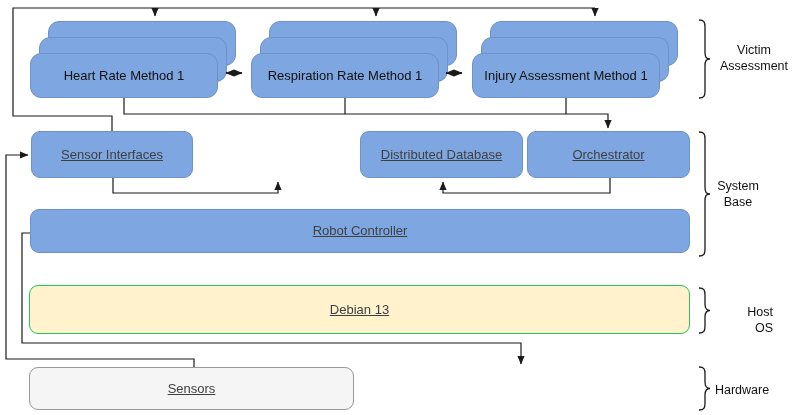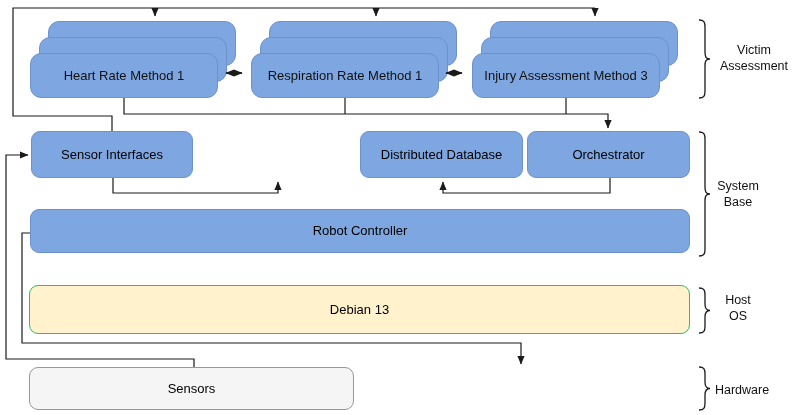--- a/index.html
+++ b/index.html
@@ -2,21 +2,21 @@
 <html><head>
 <meta charset="utf-8">
 <style>
   html,body{margin:0;padding:0;background:#ffffff;}
   #canvas{
     position:relative;width:793px;height:415px;background:#ffffff;overflow:hidden;
     font-family:"Liberation Sans","DejaVu Sans",sans-serif;color:#111;
   }
   .box{
     position:absolute;box-sizing:border-box;display:flex;align-items:center;justify-content:center;
-    font-size:13px;line-height:1.2;text-align:center;color:#000000;
+    font-size:13px;line-height:1.2;text-align:center;color:#404040;text-decoration:underline;
   }
   .blue{background:#7EA6E0;border:1px solid #6d92c9;border-radius:9px;}
   .card{width:188px;height:45px;border-radius:11px;position:absolute;box-sizing:border-box;
         background:#7EA6E0;border:1px solid #6d92c9;display:flex;align-items:center;justify-content:center;
         font-size:13px;color:#111;text-align:right;}
   .yellow{background:#FFF2CC;border:1px solid #22c55e;border-radius:9px;}
   .gray{background:#F5F5F5;border:1px solid #989898;border-radius:9px;}
   .brace-label{
     position:absolute;font-size:12.5px;line-height:1.3;text-align:center;
     white-space:pre-line;color:#111;
@@ -36,38 +36,38 @@
 
   <div>
     <div class="card" style="left:269px;top:21px;"></div>
     <div class="card" style="left:260px;top:37px;"></div>
     <div class="card" style="left:251px;top:53px;">Respiration Rate Method 1</div>
   </div>
 
   <div>
     <div class="card" style="left:490px;top:21px;"></div>
     <div class="card" style="left:481px;top:37px;"></div>
-    <div class="card" style="left:472px;top:53px;">Injury Assessment Method 3</div>
+    <div class="card" style="left:472px;top:53px;">Injury Assessment Method 1</div>
   </div>
 
   <div class="box blue" style="left:31px;top:131px;width:162px;height:47px;">Sensor Interfaces</div>
   <div class="box blue" style="left:527px;top:131px;width:163px;height:47px;">Orchestrator</div>
   <div class="box blue" style="left:360px;top:131px;width:163px;height:47px;">Distributed Database</div>
 
   <div class="box blue" style="left:30px;top:209px;width:660px;height:44px;">Robot Controller</div>
 
   <div class="box yellow" style="left:29px;top:285px;width:661px;height:49px;">Debian 13</div>
 
   <div class="box gray" style="left:29px;top:367px;width:325px;height:43px;">Sensors</div>
 
   <div class="brace-label" style="left:712px;top:42px;width:84px;">Victim
 Assessment</div>
   <div class="brace-label" style="left:700px;top:178px;width:76px;">System
 Base</div>
-  <div class="brace-label" style="left:703px;top:292px;width:70px;">Host
+  <div class="brace-label" style="left:703px;top:304px;width:70px;text-align:right;">Host
 OS</div>
   <div class="brace-label" style="left:706px;top:382px;width:72px;">Hardware</div>
 
   <svg id="overlay" viewBox="0 0 793 415" xmlns="http://www.w3.org/2000/svg">
     <defs>
       <marker id="arr" markerUnits="userSpaceOnUse" markerWidth="10" markerHeight="10" refX="8" refY="5" orient="auto">
         <path d="M0,1.4 L8.6,5 L0,8.6 Z" fill="#1a1a1a"></path>
       </marker>
     </defs>
     <g stroke="#1a1a1a" stroke-width="1.2" fill="none">

